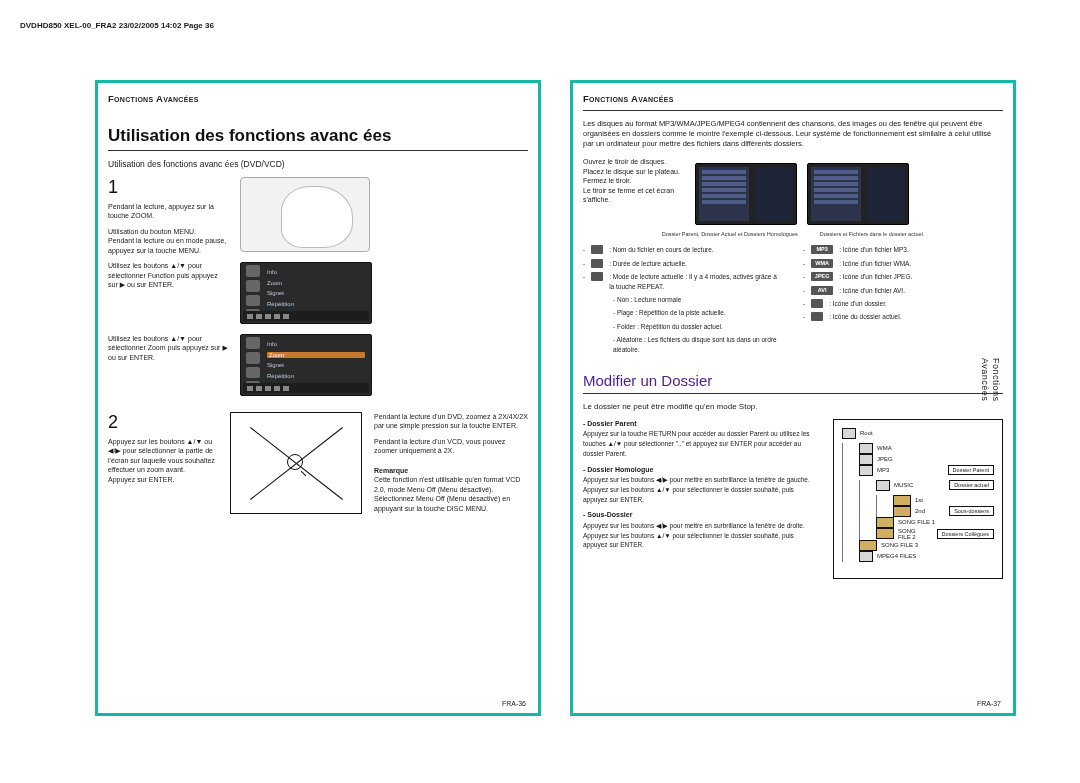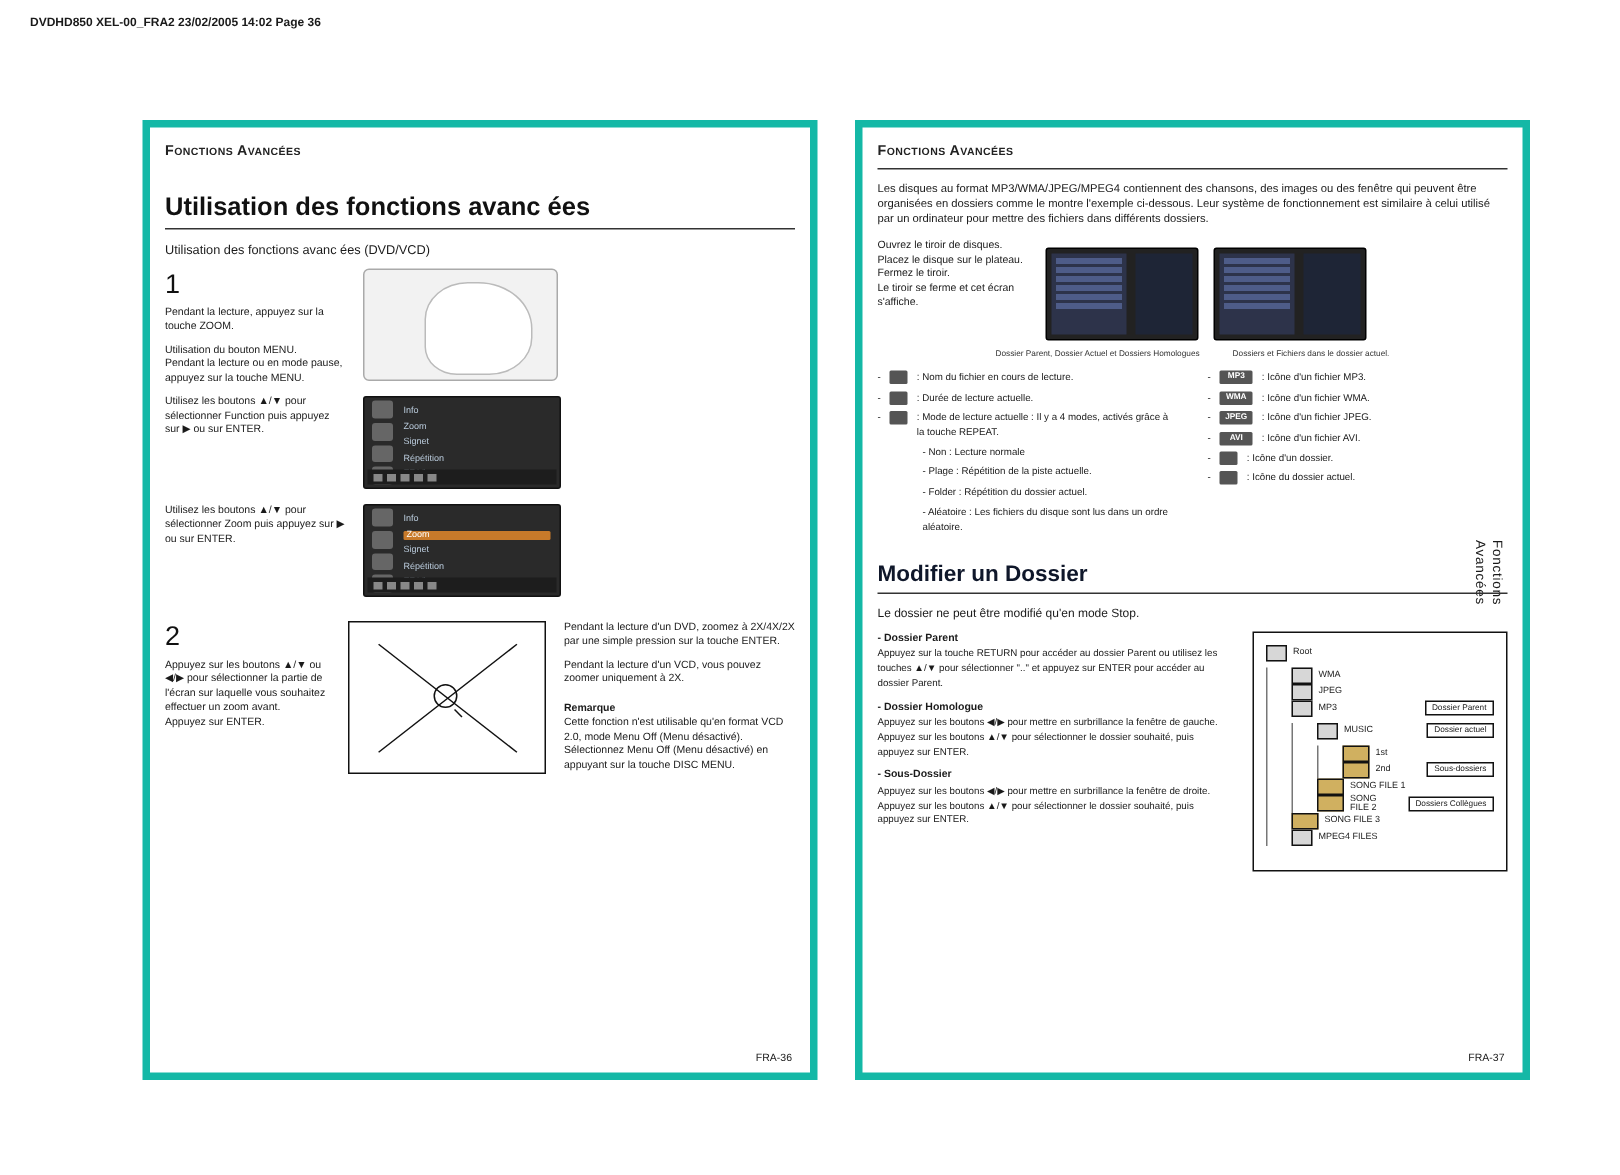--- a/index.html
+++ b/index.html
@@ -8,27 +8,27 @@
     font-family: Arial, Helvetica, sans-serif;
     color:#1a1a1a;
     width:1080px;
     height:783px;
     position:relative;
     font-size:8px;
     overflow:hidden;
   }
   .slug {
     position:absolute;
-    left:20px; top:10px;
+    left:20px; top:21px;
     font-size:8px;
     font-weight:bold;
   }
   .page-box {
     position:absolute;
-    border:5px solid #14b8a6;
+    border:3px solid #14b8a6;
   }
   .page-left { left:95px; top:80px; width:440px; height:630px; }
   .page-right{ left:570px; top:80px; width:440px; height:630px; }
 
   .inner {
     position:absolute;
     left:10px; right:10px; top:10px; bottom:10px;
   }
 
   .sect-header {
@@ -166,21 +166,21 @@
     position:relative;
   }
   .ico.tiny{min-width:12px;}
   .ico.wide{min-width:22px;}
   .ico::before{
     content:attr(data-t);position:absolute;left:0;right:0;top:-1px;
     text-align:center;color:#fff;font-size:5.5px;line-height:10px;font-weight:bold;
   }
 
   .h2{
-    font-size:15px;font-weight:bold;margin:14px 0 3px;color:#0f172a;
+    font-size:15px;font-weight:normal;margin:14px 0 3px;color:#4c1d95;
   }
 
   .bullets{font-size:6.5px;line-height:1.5;}
   .bullets li{list-style:none;margin-bottom:6px;}
   .bullets li strong{font-size:7px;}
 
   .tree{
     border:1px solid #111;
     width:170px;height:160px;
     position:relative;

